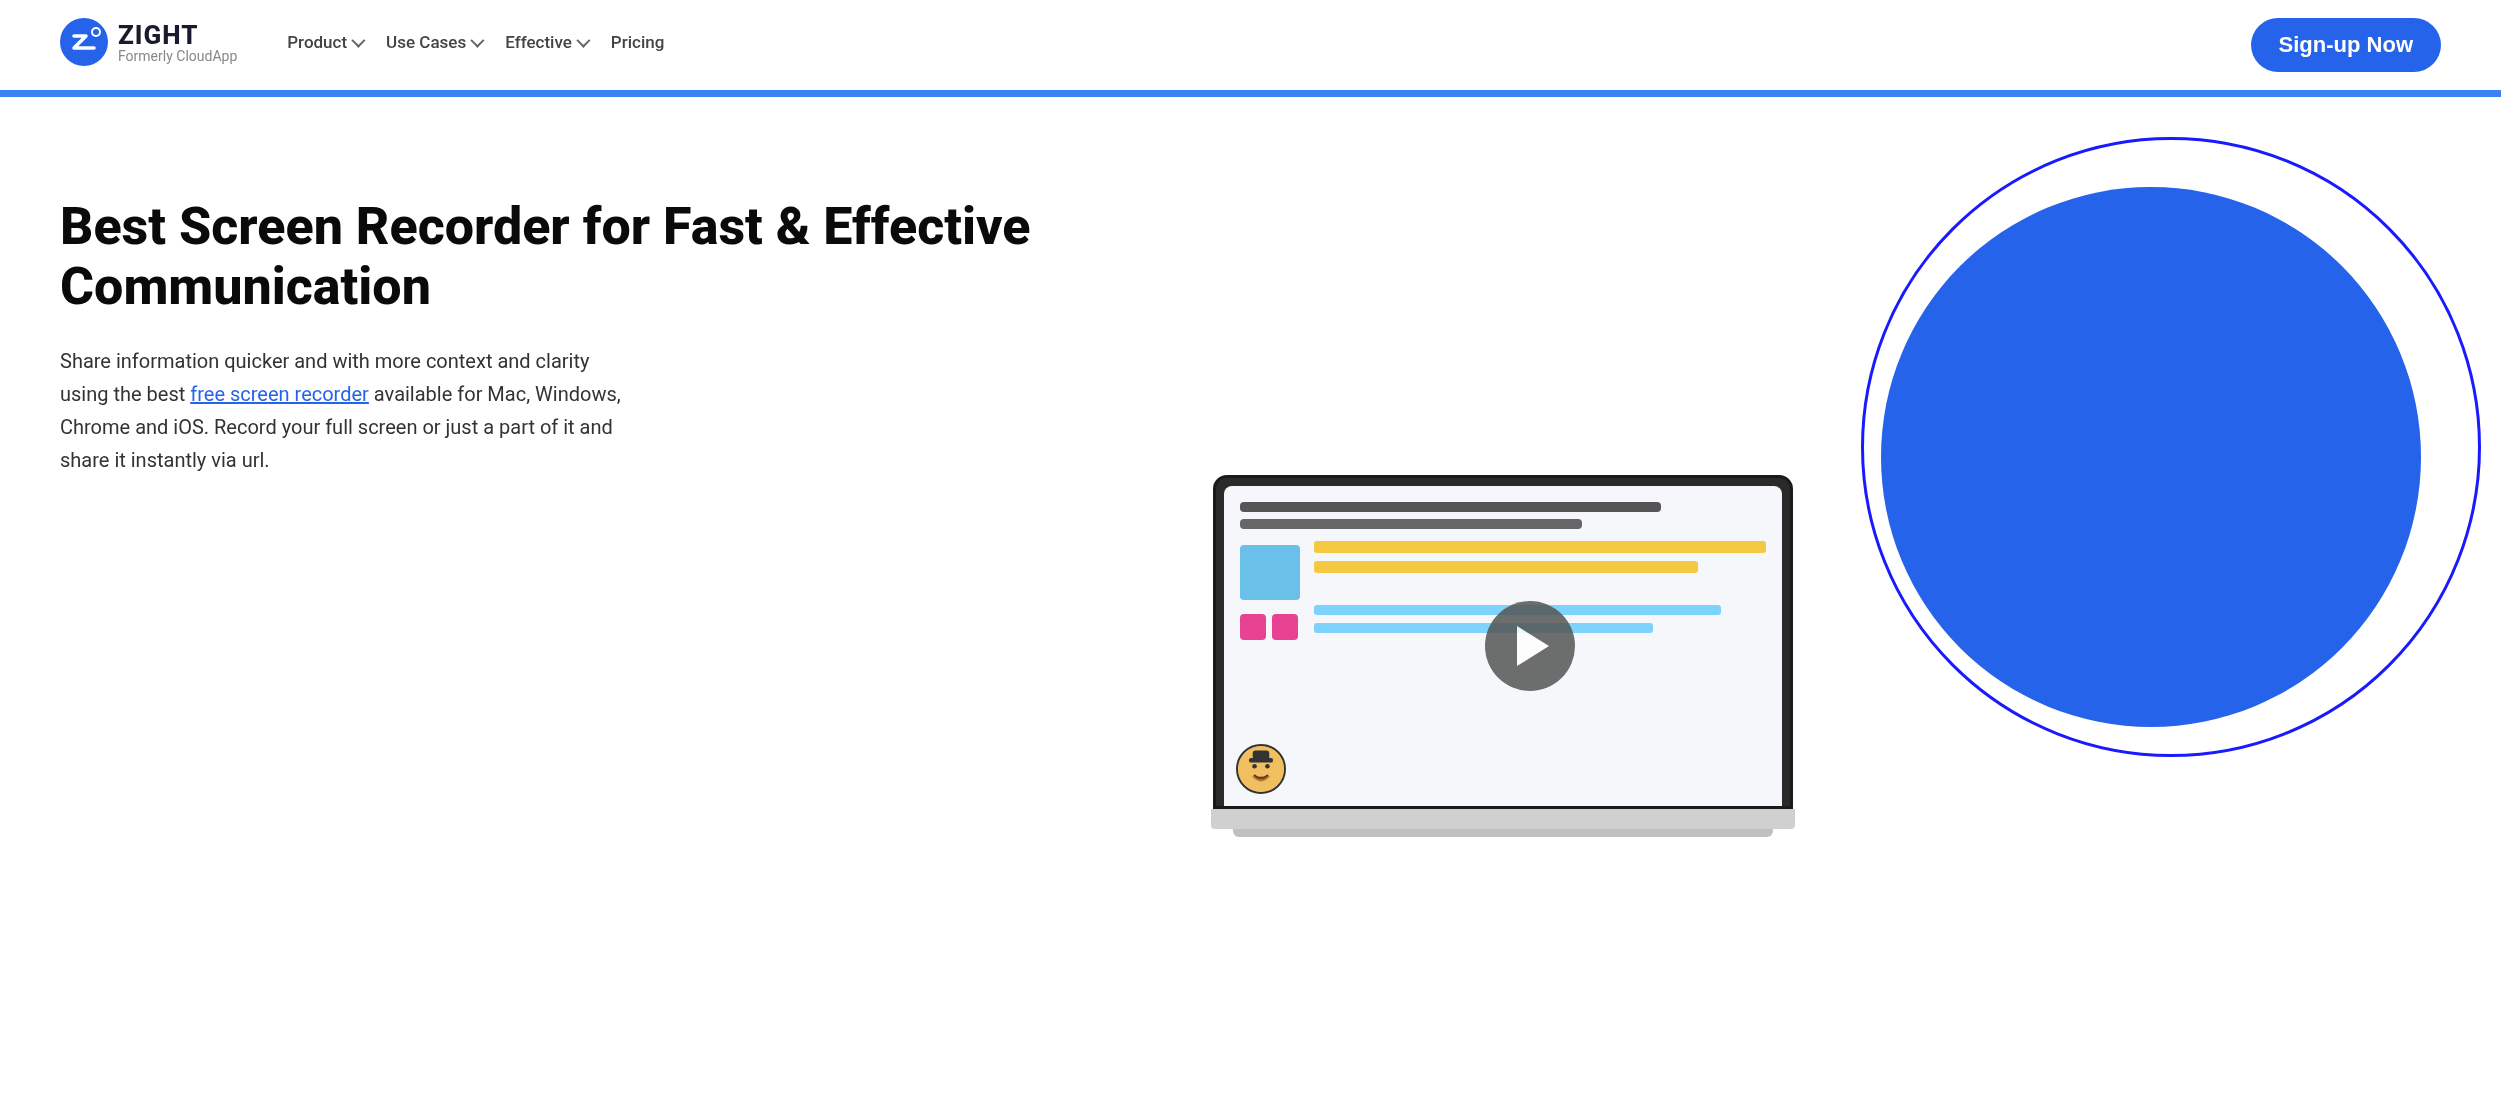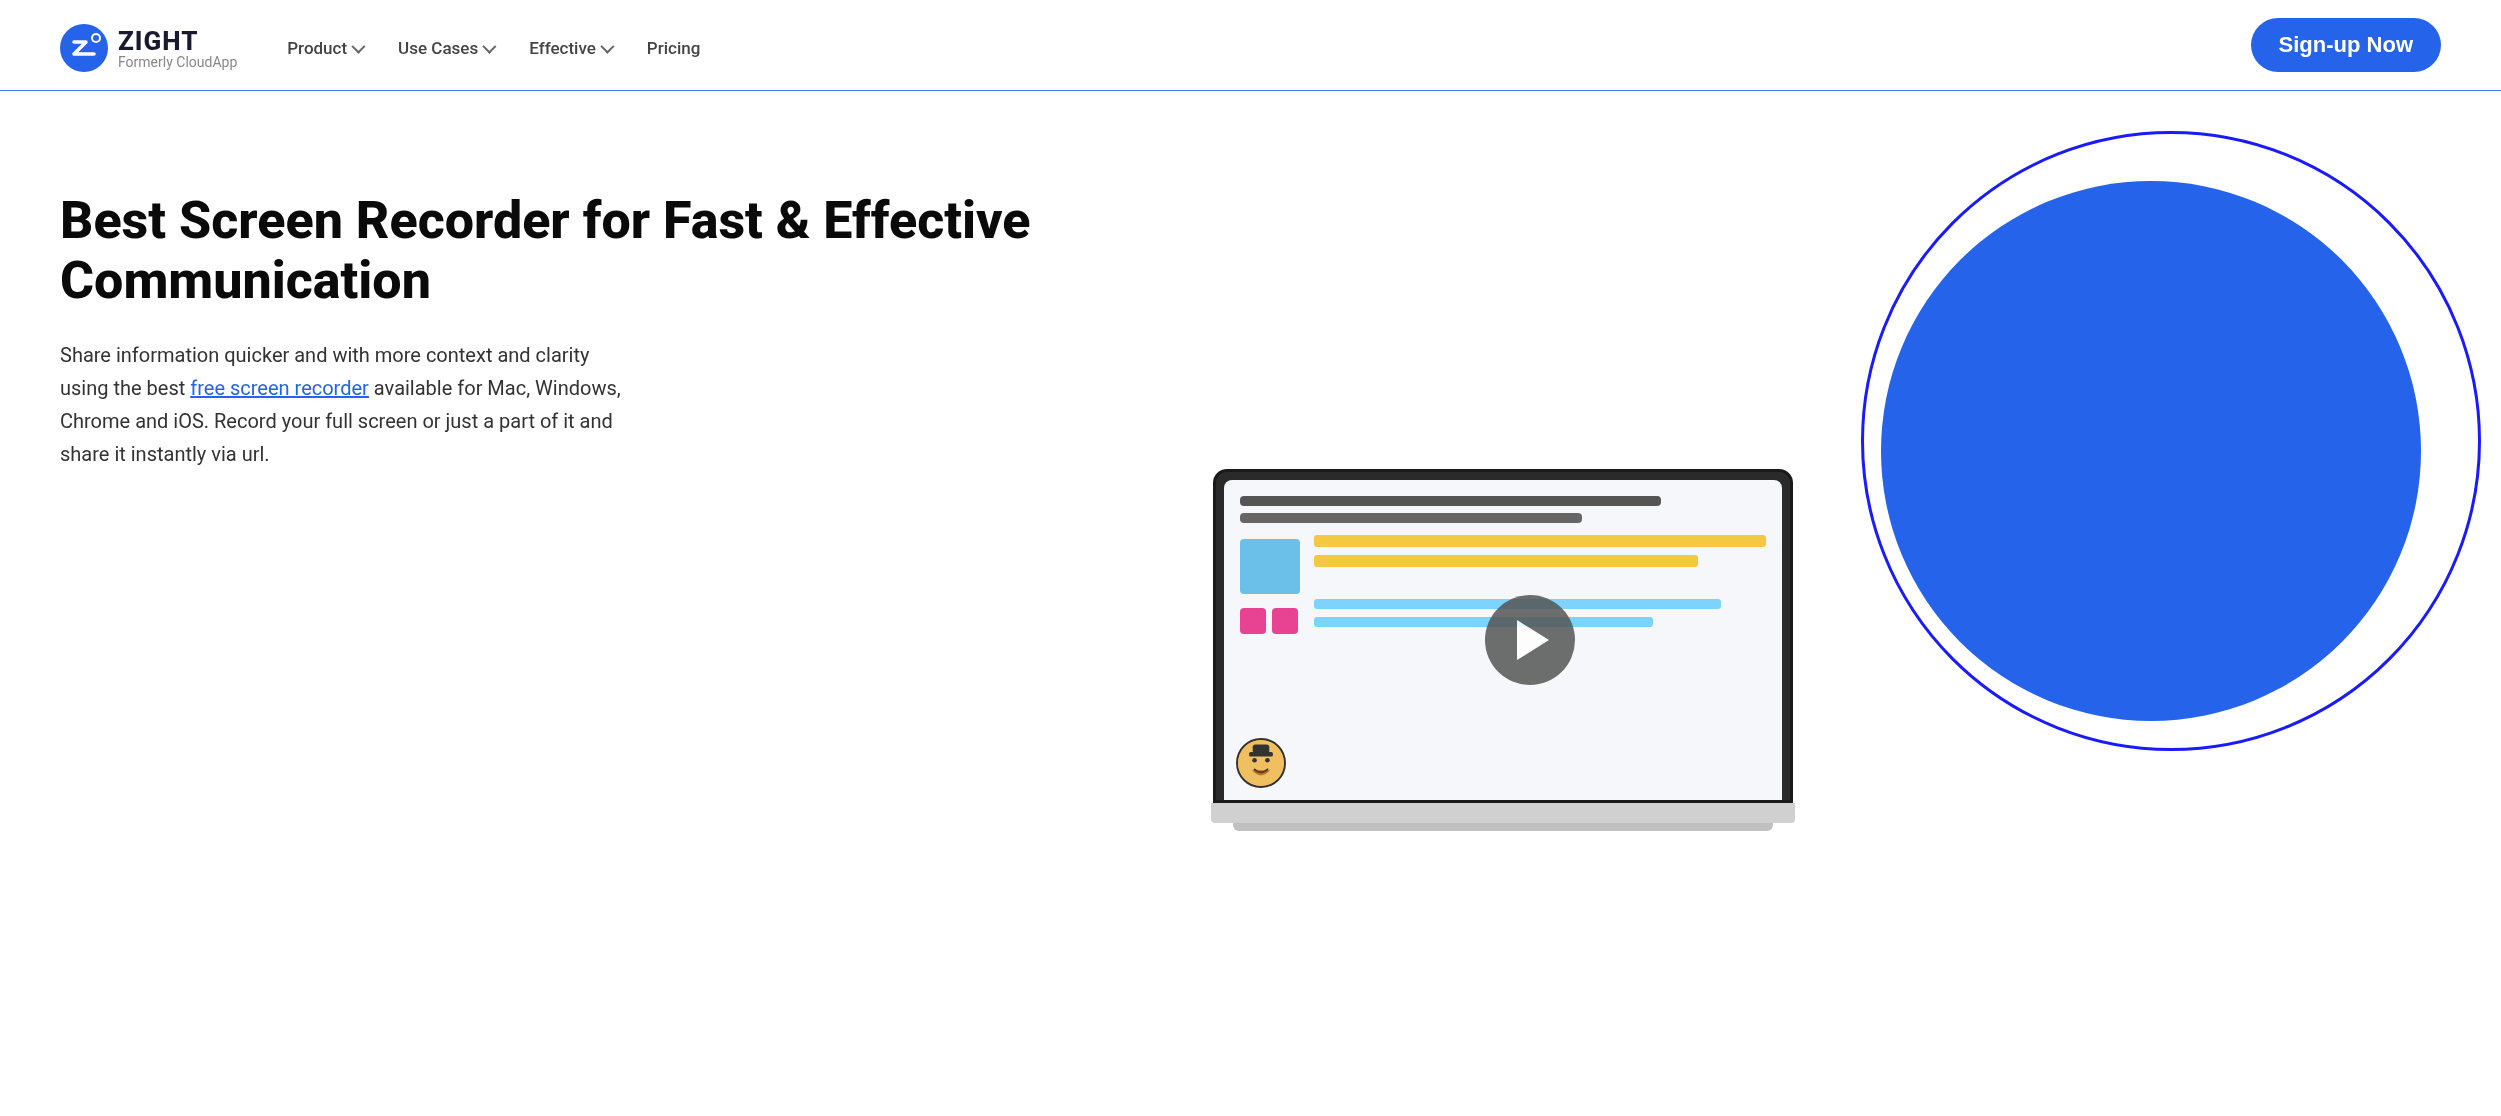--- a/index.html
+++ b/index.html
@@ -10,24 +10,24 @@
 
     body {
       font-family: -apple-system, BlinkMacSystemFont, 'Segoe UI', Roboto, Oxygen, sans-serif;
       background: #ffffff;
       overflow-x: hidden;
     }
 
     
     .navbar {
       display: flex;
-      align-items: flex-end;
+      align-items: flex-start;
       justify-content: space-between;
       padding: 18px 60px;
-      border-bottom: 1px solid #3b82f6;
+      border-bottom: 7px solid #3b82f6;
       background: #fff;
     }
 
     .navbar-left {
       display: flex;
       align-items: center;
       gap: 50px;
     }
 
     .logo-area {
@@ -56,21 +56,21 @@
 
     .logo-subtitle {
       font-size: 14px;
       color: #888;
       margin-top: -2px;
     }
 
     .nav-links {
       display: flex;
       align-items: center;
-      gap: 36px;
+      gap: 24px;
       list-style: none;
     }
 
     .nav-links li a {
       text-decoration: none;
       color: #444;
       font-size: 17px;
       font-weight: 500;
       display: flex;
       align-items: center;

